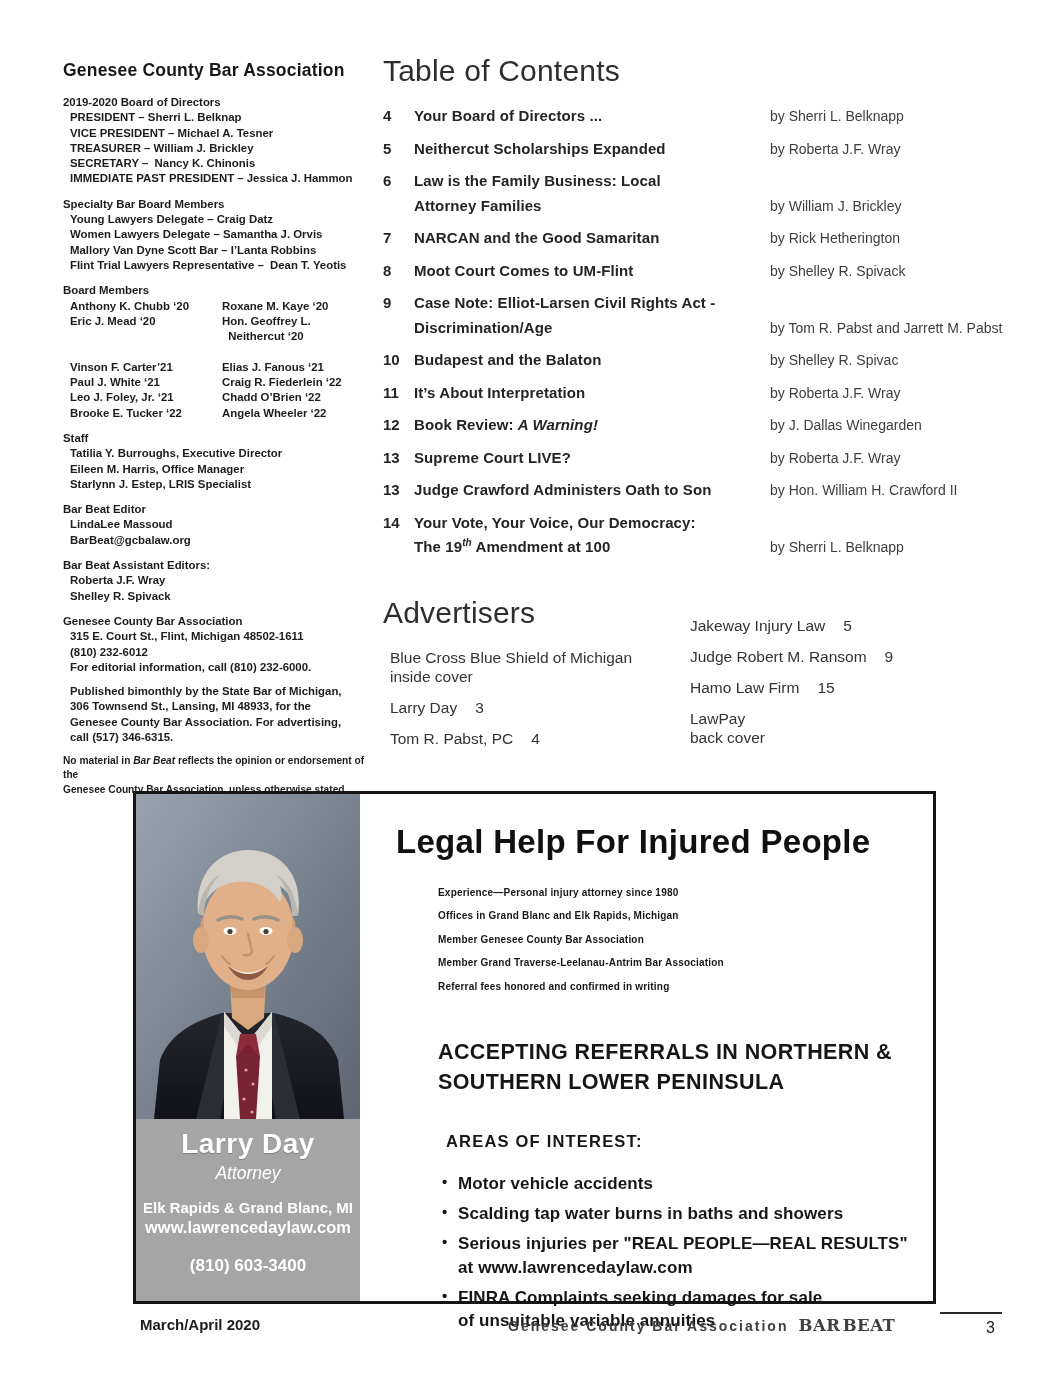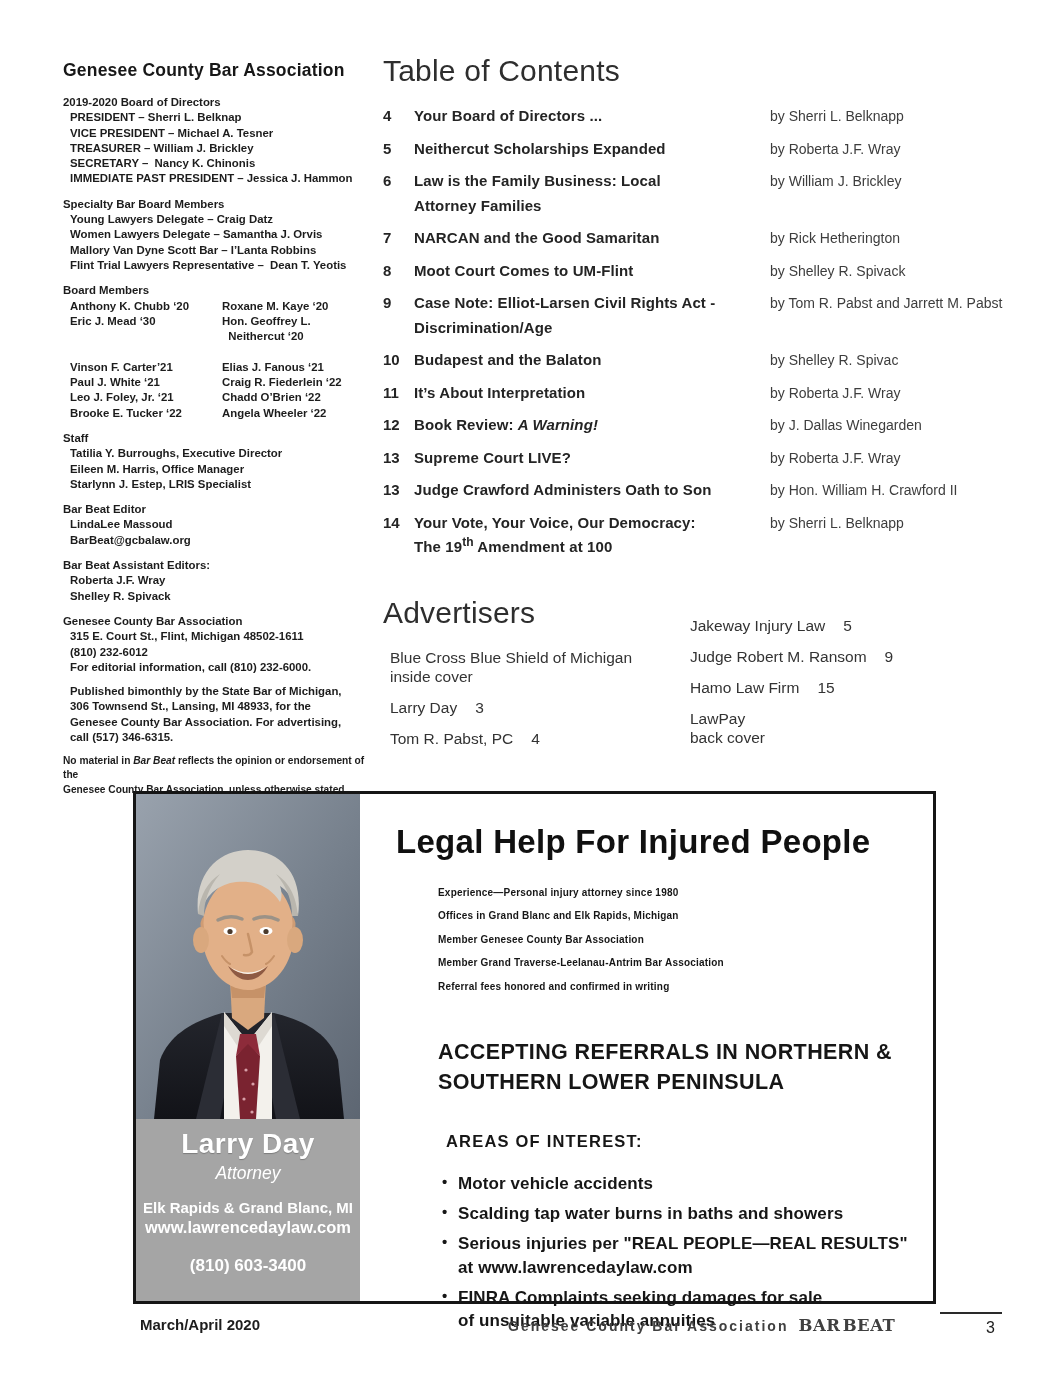--- a/index.html
+++ b/index.html
@@ -18,22 +18,22 @@
   .sb-note .it{font-style:italic;}
   .sb-para-gap{margin-top:9px;}
 
   
   .toc-block{position:absolute;left:383px;top:54px;width:640px;}
   .sec-title{font-size:30px;font-weight:normal;color:#2e2e2e;letter-spacing:.2px;margin:0 0 16px 0;}
   .toc-row{display:flex;margin-bottom:8px;}
   .toc-num{width:31px;font-size:15px;font-weight:bold;line-height:24.5px;color:#242424;flex:none;}
   .toc-mid{width:356px;font-size:15px;font-weight:bold;line-height:24.5px;color:#242424;flex:none;letter-spacing:.1px;}
   .toc-line .it{font-style:italic;}
-  .toc-line sup{font-size:12px;vertical-align:super;line-height:0;}
-  .toc-author{flex:1;display:flex;align-items:flex-start;font-size:14px;color:#3d3d3d;line-height:24.5px;}
+  .toc-line sup{font-size:10px;vertical-align:super;line-height:0;font-style:italic;}
+  .toc-author{flex:1;display:flex;align-items:flex-end;font-size:14px;color:#3d3d3d;line-height:24.5px;}
 
   
   .adv-block{position:absolute;left:383px;top:596px;width:640px;height:165px;}
   .adv-col{position:absolute;}
   .adv-col-left{left:7px;top:52px;width:292px;}
   .adv-col-right{left:307px;top:20px;width:320px;}
   .adv-item{font-size:15.5px;color:#333;line-height:19px;margin-bottom:12px;}
   .adv-page-inline{margin-left:18px;}
   .adv-page{display:block;}
 
@@ -93,21 +93,21 @@
           <div class="sb-item">Young Lawyers Delegate – Craig Datz</div>
           <div class="sb-item">Women Lawyers Delegate – Samantha J. Orvis</div>
           <div class="sb-item">Mallory Van Dyne Scott Bar – I’Lanta Robbins</div>
           <div class="sb-item">Flint Trial Lawyers Representative –  Dean T. Yeotis</div>
         </div>
         <div class="sb-section">
           <div class="sb-heading">Board Members</div>
           <div class="sb-grid">
             <div class="sb-cell">Anthony K. Chubb ‘20</div>
             <div class="sb-cell">Roxane M. Kaye ‘20</div>
-            <div class="sb-cell">Eric J. Mead ‘30</div>
+            <div class="sb-cell">Eric J. Mead ‘20</div>
             <div class="sb-cell">Hon. Geoffrey L.</div>
             <div class="sb-cell">&nbsp;</div>
             <div class="sb-cell">&nbsp;&nbsp;Neithercut ‘20</div>
             <div class="sb-cell">&nbsp;</div>
             <div class="sb-cell">&nbsp;</div>
             <div class="sb-cell">Vinson F. Carter’21</div>
             <div class="sb-cell">Elias J. Fanous ‘21</div>
             <div class="sb-cell">Paul J. White ‘21</div>
             <div class="sb-cell">Craig R. Fiederlein ‘22</div>
             <div class="sb-cell">Leo J. Foley, Jr. ‘21</div>

